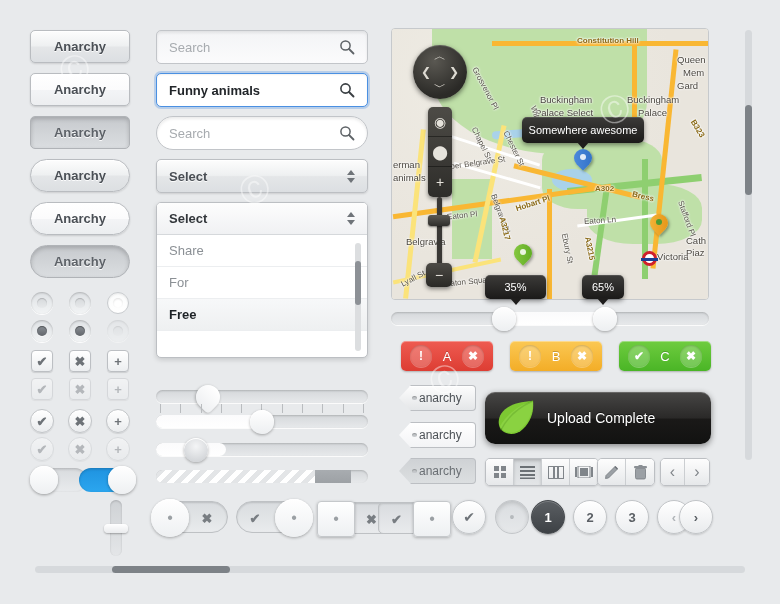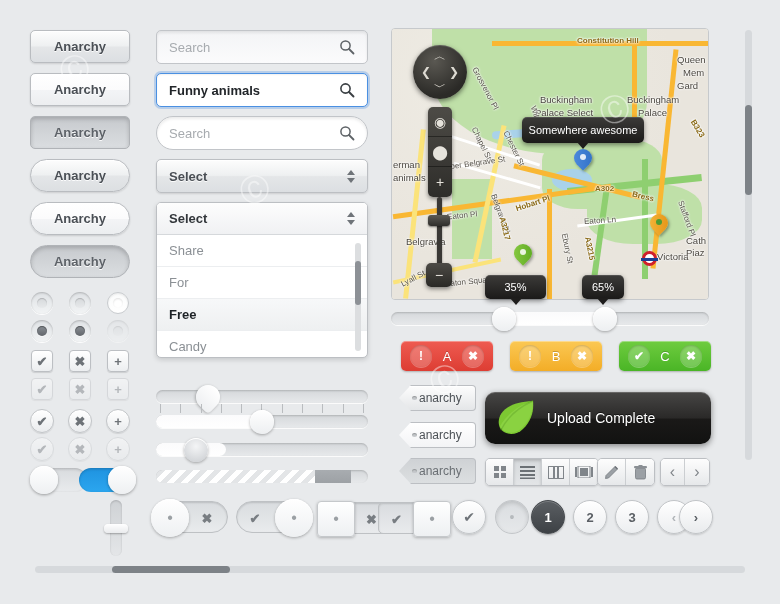--- a/index.html
+++ b/index.html
@@ -465,21 +465,20 @@
     <div class="head">
       <span class="lbl">Select</span>
       <span class="sarrows">
           <i class="up"></i>
           <i class="dn"></i>
         </span>
     </div>
     <div class="opt">Share</div>
     <div class="opt">For</div>
     <div class="opt sel">Free</div>
-    <div class="opt">Candy</div>
     <div class="sb" style="top:40px;height:108px;">
       <div class="th" style="top:18px;height:44px;"></div>
     </div>
   </div>
 
   <div class="track" style="left:156px;top:390px;width:212px;"></div>
   <div class="pinknob" style="left:196px;top:385px;">
       <div class="c"></div>
     </div>
   <div class="ticks" style="left:160px;top:404px;width:204px;">

